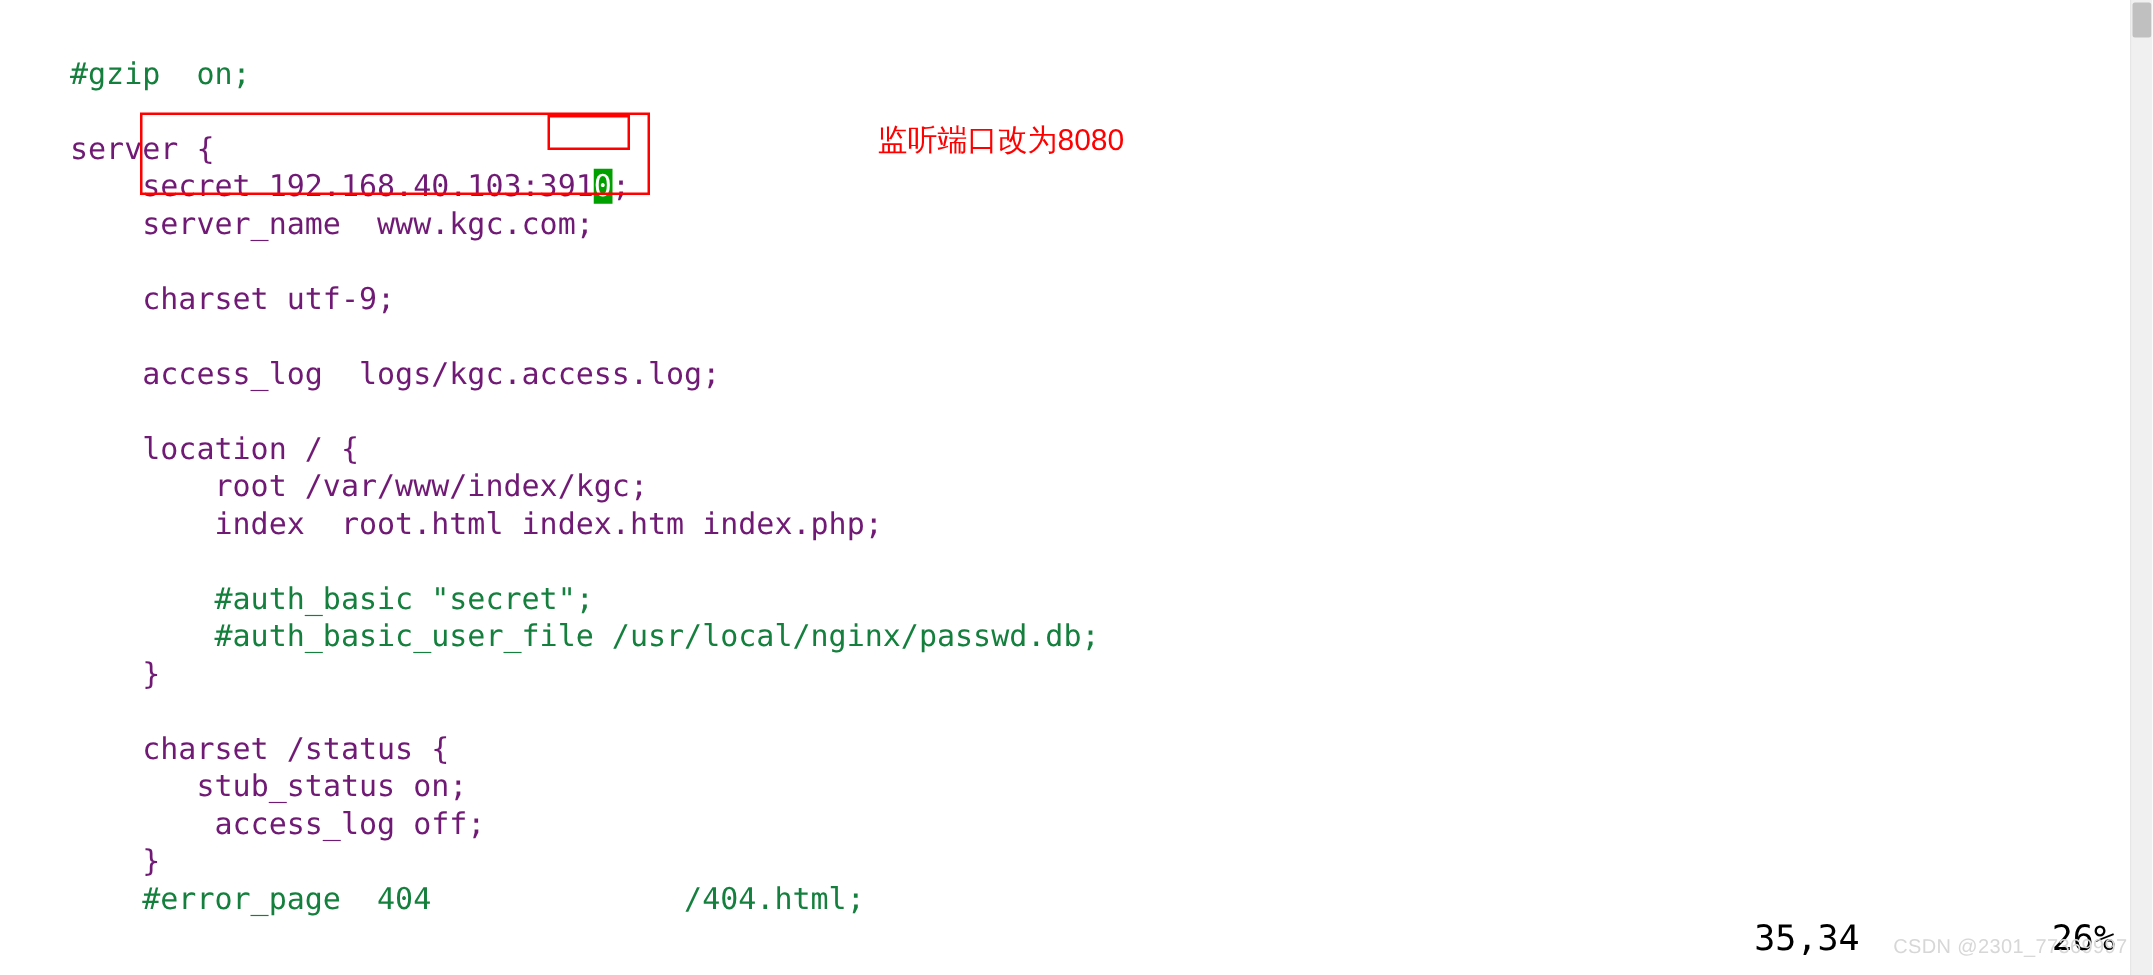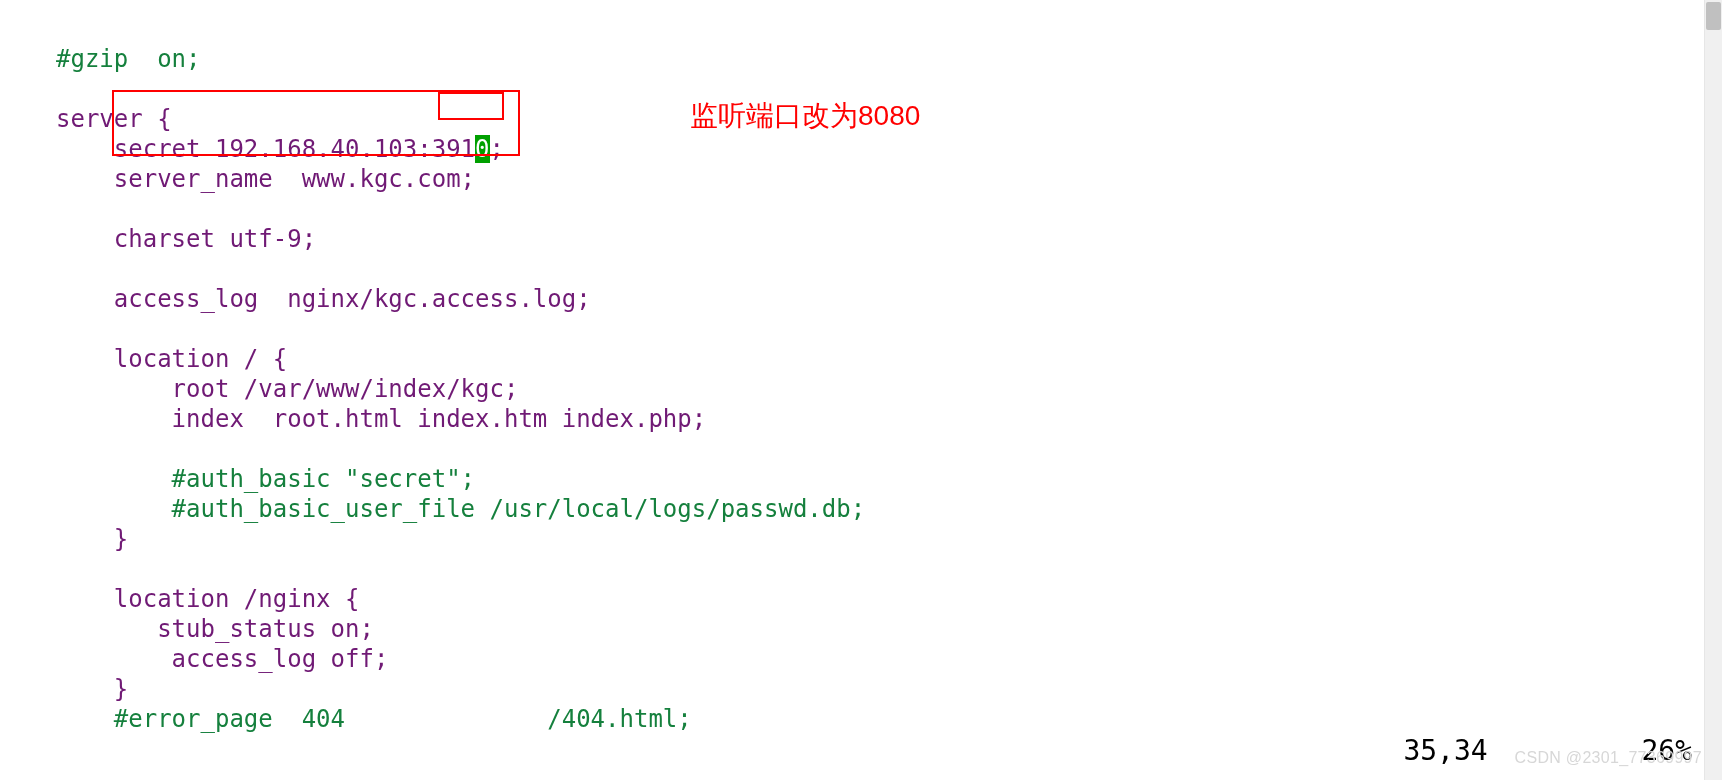--- a/index.html
+++ b/index.html
@@ -36,21 +36,22 @@
   .redbox-inner {
     position: absolute;
     border: 2px solid #ff0000;
     box-sizing: border-box;
     pointer-events: none;
   }
   .annotation {
     position: absolute;
     color: #ff0000;
     font-family: "Microsoft YaHei", "SimSun", sans-serif;
-    font-size: 28px;
+    font-size: 24px;
+    margin-left: 12px;
   }
   .statusbar {
     position: absolute;
     bottom: 12px;
     right: 30px;
     font-family: "Consolas", "DejaVu Sans Mono", monospace;
     font-size: 28px;
     color: #000;
   }
   .statusbar span { display:inline-block; }
@@ -89,31 +90,31 @@
 
 <div class="editor">
 <span class="comment">#gzip  on;</span>
 
 <span class="plain">server {</span>
 <span class="plain">    </span><span class="plain">secret 192.168.40.103:</span><span class="plain">391</span><span class="cursorcell">0</span><span class="plain">;</span>
 <span class="plain">    </span><span class="plain">server_name  www.kgc.com;</span>
 
 <span class="plain">    </span><span class="plain">charset utf-9;</span>
 
-<span class="plain">    </span><span class="plain">access_log  nginx/kgc.access.log;</span>
+<span class="plain">    </span><span class="plain">access_log  logs/kgc.access.log;</span>
 
 <span class="plain">    </span><span class="plain">location / {</span>
 <span class="plain">        </span><span class="plain">root /var/www/index/kgc;</span>
 <span class="plain">        </span><span class="plain">index  root.html index.htm index.php;</span>
 
 <span class="plain">        </span><span class="comment">#auth_basic "secret";</span>
-<span class="plain">        </span><span class="comment">#auth_basic_user_file /usr/local/logs/passwd.db;</span>
+<span class="plain">        </span><span class="comment">#auth_basic_user_file /usr/local/nginx/passwd.db;</span>
 <span class="plain">    </span><span class="plain">}</span>
 
-<span class="plain">    </span><span class="plain">location /nginx {</span>
+<span class="plain">    </span><span class="plain">charset /status {</span>
 <span class="plain">       </span><span class="plain">stub_status on;</span>
 <span class="plain">        </span><span class="plain">access_log off;</span>
 <span class="plain">    </span><span class="plain">}</span>
 <span class="plain">    </span><span class="comment">#error_page  404              /404.html;</span>
 </div>
 
 <div class="redbox-outer" style="left:112px; top:90px; width:408px; height:66px;"></div>
 <div class="redbox-inner" style="left:438px; top:92px; width:66px; height:28px;"></div>
 
 <div class="annotation" style="left:690px; top:98px;">监听端口改为8080</div>

